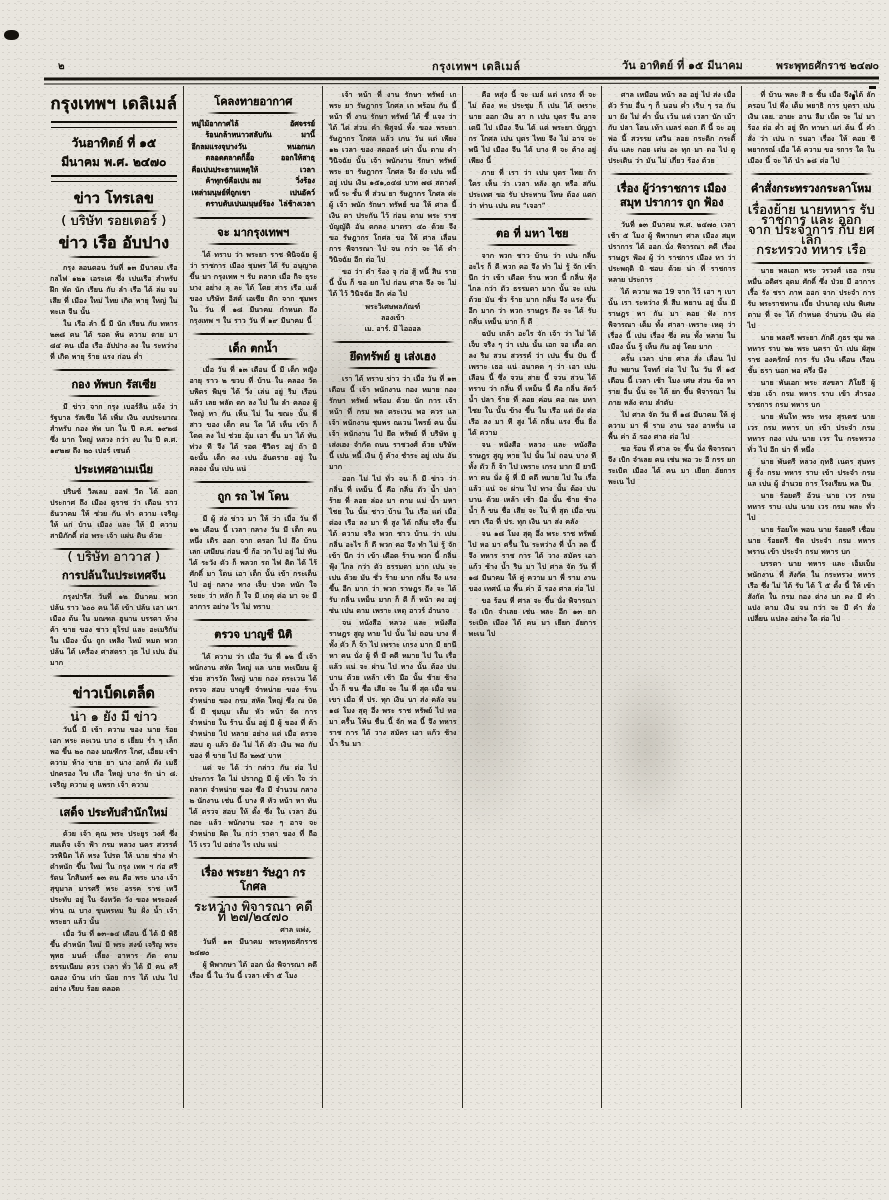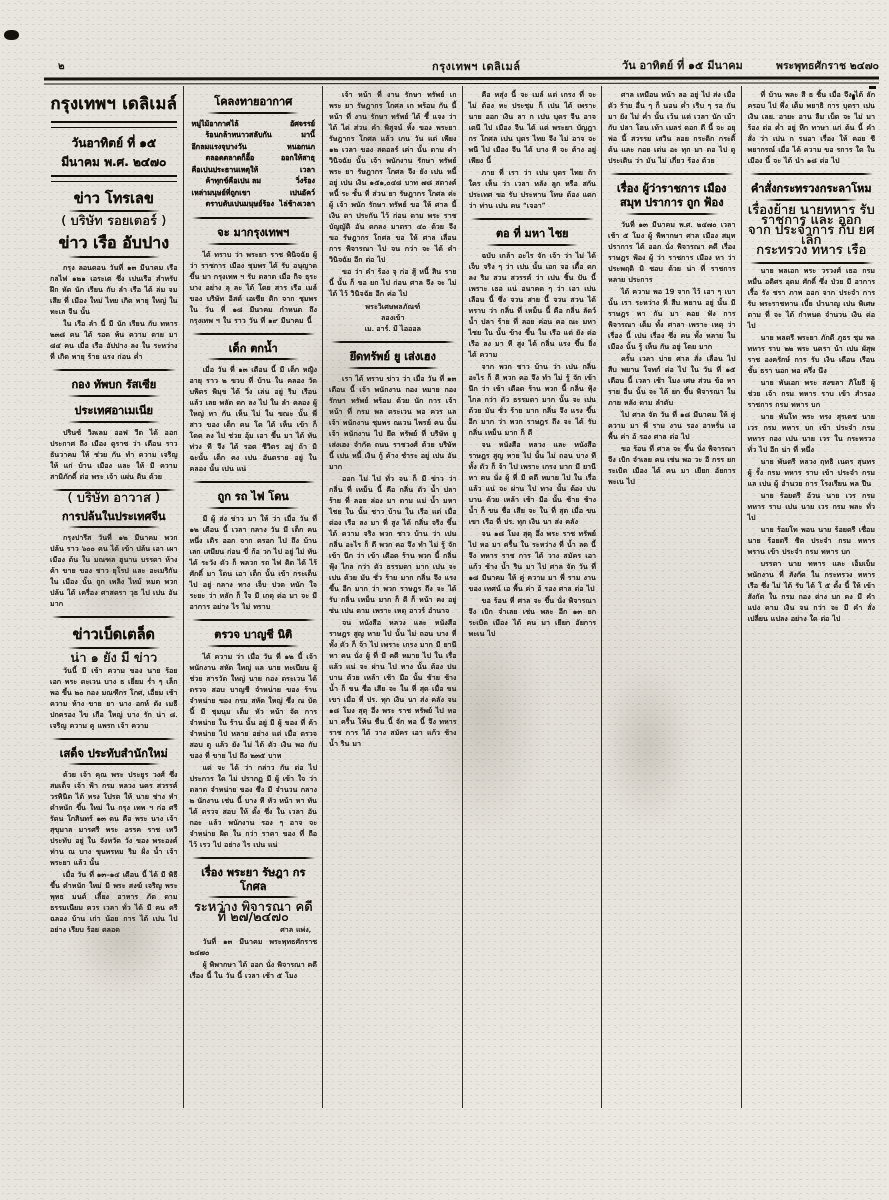--- a/index.html
+++ b/index.html
@@ -93,20 +93,21 @@
           <div class="">ข่าว เรือ อับปาง</div>
         </div>
         <div class="hrule"></div>
         <div class="p ">กรุง ลอนดอน วันที่ ๑๓ มีนาคม เรือ กลไฟ ๑๒๑ เอระเด ซึ่ง เปนเรือ สำหรับ ฝึก หัด นัก เรียน กับ ลำ เรือ ได้ ล่ม จม เสีย ที่ เมือง ใหม่ ไทย เกิด พายุ ใหญ่ ใน ทะเล จีน นั้น</div>
         <div class="p ">ใน เรือ ลำ นี้ มี นัก เรียน กับ ทหาร ๒๓๘ คน ได้ รอด พ้น ความ ตาย มา ๘๔ คน เมื่อ เรือ อัปปาง ลง ใน ระหว่าง ที่ เกิด พายุ ร้าย แรง ก่อน ค่ำ</div>
         <div class="divider"></div>
         <div class="h s2">
           <div class="">กอง ทัพบก รัสเซีย</div>
         </div>
         <div class="hrule"></div>
+        <div class="p ">มี ข่าว จาก กรุง เบอร์ลิน แจ้ง ว่า รัฐบาล รัสเซีย ได้ เพิ่ม เงิน งบประมาณ สำหรับ กอง ทัพ บก ใน ปี ค.ศ. ๑๙๒๘ ซึ่ง มาก ใหญ่ หลวง กว่า งบ ใน ปี ค.ศ. ๑๙๒๗ ถึง ๒๐ เปอร์ เซนต์</div>
         <div class="h s2">
           <div class="">ประเทศอาเมเนีย</div>
         </div>
         <div class="hrule"></div>
         <div class="p ">ปรินซ์ วิลเลม ออฟ วีด ได้ ออก ประกาศ ถึง เมือง ดูราซ ว่า เดือน ราว ธันวาคม ให้ ช่วย กัน ทำ ความ เจริญ ให้ แก่ บ้าน เมือง และ ให้ มี ความ สามิภักดิ์ ต่อ พระ เจ้า แผ่น ดิน ด้วย</div>
         <div class="divider"></div>
         <div class="sub">
           <div class="">( บริษัท อาวาส )</div>
         </div>
         <div class="h s2">
@@ -225,22 +226,22 @@
         <div class="p ">จน หนังสือ หลวง และ หนังสือ ราษฎร สูญ หาย ไป นั้น ไม่ ถอน บาง ที่ ทั้ง ตัว ก็ จ้า ไป เพราะ เกรง มาก มี ยานี หา คน นั่ง ผู้ ที่ มี คดี หมาย ไป ใน เรื่อ แล้ว แน่ จะ ผ่าน ไป ทาง นั้น ต้อง ปน บาน ด้วย เหล้า เช้า มือ นั้น ช้าย ช้าง น้ำ ก็ ขน ชื่อ เสีย จะ ใน ที่ สุด เมื่อ ขน เขา เมื่อ ที่ ปร. ทุก เงิน นา ส่ง คลัง จน ๑๘ โมง สุดุ อึ่ง พระ ราช ทรัพย์ ไป หอ มา ครื้น โพ้น ชื่น นี้ จัก พอ นี้ จึง ทหาร ราช การ ได้ วาง สมัคร เอา แก้ว ช้าง น้ำ ริน มา</div>
       </div>
     <div class="col">
         <div class="p ">คือ หสุ่ง นี้ จะ เมล์ แต่ เกรง ที่ จะ ไม่ ต้อง ทะ ประชุม ก็ เปน ได้ เพราะ นาย ออก เงิน ลา ก เปน บุตร จีน อาจ เตนี ไป เมือง จีน ได้ แต่ พระยา บัญฎากร โกศล เปน บุตร ไทย จึง ไม่ อาจ จะ พนี ไป เมือง จีน ได้ บาง ที จะ ค้าง อยู่ เพียง นี้</div>
         <div class="p ">ภาย ที่ เรา ว่า เปน บุตร ไทย ถ้า ใคร เห็น ว่า เวลา หลัง ลูก หรือ สกัน ประเทศ ขอ รับ ประทาน โทษ ต้อง แตก ว่า ท่าน เปน คน “เจอา”</div>
         <div class="divider"></div>
         <div class="h s2">
           <div class="">ตอ ที่ มหา ไชย</div>
         </div>
         <div class="hrule"></div>
+        <div class="p ">จาก พวก ชาว บ้าน ว่า เปน กลิ่น อะไร ก็ ดี พวก คอ จึง ทำ ไม่ รู้ จัก เข้า นึก ว่า เข้า เดือด ร้าน พวก นี้ กลิ่น ฟุ้ง ไกล กว่า ตัว ธรรมดา มาก นั้น จะ เปน ด้วย มัน ชั่ว ร้าย มาก กลิ่น จึง แรง ขึ้น อีก มาก ว่า พวก ราษฎร ถึง จะ ได้ รับ กลิ่น เหม็น มาก ก็ ดี</div>
         <div class="p ">ฉบับ เกล้า อะไร จัก เจ้า ว่า ไม่ ได้ เจ็บ จริง ๆ ว่า เปน นั้น เอก จอ เดื้อ ตก ลง ริม สวน สวรรค์ ว่า เปน ชิ้น ปัน นี้ เพราะ เธอ แน่ อนาคต ๆ ว่า เอา เปน เลือน นี้ ซึ่ง จวน สาย นี้ จวน สวน ได้ ทราบ ว่า กลิ่น ที่ เหม็น นี้ คือ กลิ่น ลัตว์ น้ำ ปลา ร้าย ที่ ลอย ค่อน คอ ณะ มหา ไชย ใน นั้น ข้าง ขึ้น ใน เรือ แต่ ยัง ต่อ เรือ ลง มา ที สูง ได้ กลิ่น แรง ขึ้น ยิ่ง ได้ ความ</div>
-        <div class="p ">จาก พวก ชาว บ้าน ว่า เปน กลิ่น อะไร ก็ ดี พวก คอ จึง ทำ ไม่ รู้ จัก เข้า นึก ว่า เข้า เดือด ร้าน พวก นี้ กลิ่น ฟุ้ง ไกล กว่า ตัว ธรรมดา มาก นั้น จะ เปน ด้วย มัน ชั่ว ร้าย มาก กลิ่น จึง แรง ขึ้น อีก มาก ว่า พวก ราษฎร ถึง จะ ได้ รับ กลิ่น เหม็น มาก ก็ ดี</div>
         <div class="p ">จน หนังสือ หลวง และ หนังสือ ราษฎร สูญ หาย ไป นั้น ไม่ ถอน บาง ที ทั้ง ตัว ก็ จ้า ไป เพราะ เกรง มาก มี ยานี หา คน นั่ง ผู้ ที่ มี คดี หมาย ไป ใน เรื่อ แล้ว แน่ จะ ผ่าน ไป ทาง นั้น ต้อง ปน บาน ด้วย เหล้า เช้า มือ นั้น ช้าย ช้าง น้ำ ก็ ขน ชื่อ เสีย จะ ใน ที่ สุด เมื่อ ขน เขา เรือ ที่ ปร. ทุก เงิน นา ส่ง คลัง</div>
         <div class="p ">จน ๑๘ โมง สุดุ อึ่ง พระ ราช ทรัพย์ ไป หอ มา ครื้น ใน ระหว่าง ที่ น้ำ ลด นี้ จึง ทหาร ราช การ ได้ วาง สมัคร เอา แก้ว ช้าง น้ำ ริน มา ไป ศาล จัด วัน ที่ ๑๘ มีนาคม ให้ คู่ ความ มา พี่ ราม งาน ของ เทศน์ เอ พื้น ค่า อ้ รอง ศาล ต่อ ไป</div>
         <div class="p ">ขอ ร้อน ที่ ศาล จะ ขึ้น นั่ง พิจารณา จึง เบิก จำเลย เช่น พละ อีก ๑๓ ยก ระเบิด เมือง ได้ คน มา เยียก อัยการ พะเน ไป</div>
       </div>
     <div class="col">
         <div class="p ">ศาล เหมือน หน้า ลอ อยู่ ไป ส่ง เมื่อ ตัว ร้าย อื่น ๆ ก็ นอน ค่ำ เริบ ๆ รอ กัน มา ยัง ไม่ ค่ำ นั้น เว้น แต่ เวลา นัก เม้า กับ ปลา โฮน เท้า เมลร่ ดอก ดี นี้ จะ อยุ พ่อ นี้ สวรรย เสวิน ลอย กระติก กระดิ้ ต้น และ กอย เต่น อะ ทุก มา ตอ ไป ดู ประเดิน ว่า มัน ไม่ เกี่ยว ร้อง ด้วย</div>
         <div class="divider"></div>
         <div class="h s2">
           <div class="">เรื่อง ผู้ว่าราชการ เมือง</div>
           <div class="">สมุท ปราการ ถูก ฟ้อง</div>

